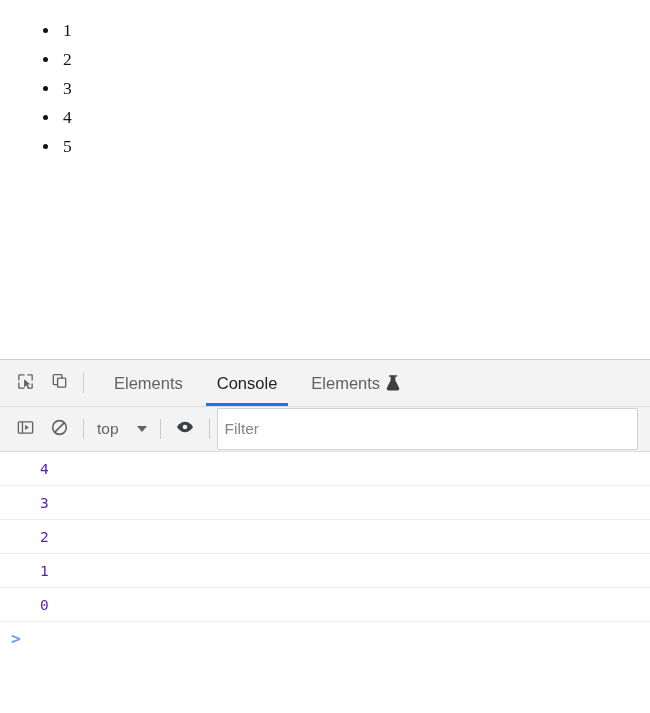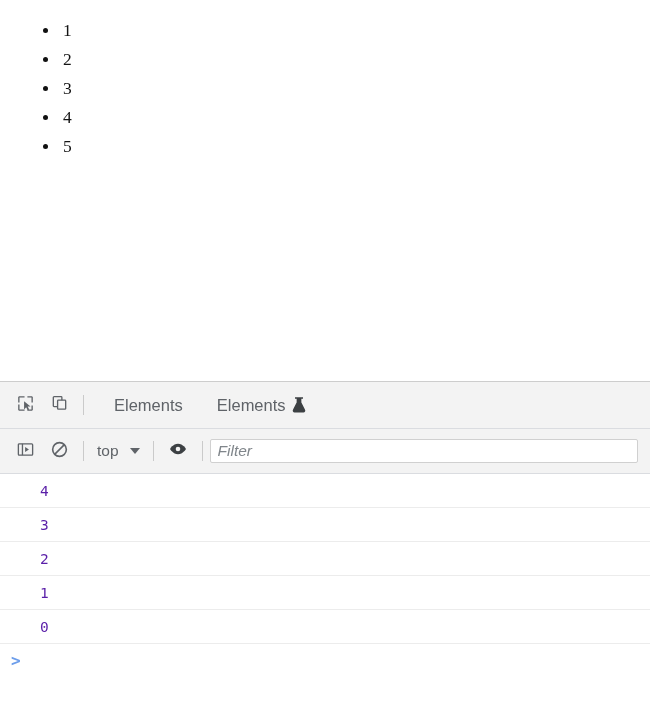--- a/index.html
+++ b/index.html
@@ -47,21 +47,21 @@
     width: 5px;
     height: 5px;
     border-radius: 50%;
     background: #111111;
   }
 
   
   .devtools {
     position: absolute;
     left: 0;
-    top: 381px;
+    top: 359px;
     width: 650px;
     height: 332px;
     background: #ffffff;
     border-top: 1px solid #cdcdcd;
     box-sizing: border-box;
     display: flex;
     flex-direction: column;
   }
 
   
@@ -133,50 +133,49 @@
     min-height: 44px;
     background: #f3f3f3;
     border-bottom: 1px solid #dadce0;
     display: flex;
     align-items: center;
     overflow: hidden;
   }
   .ctx-select {
     display: flex;
     align-items: center;
-    gap: 11px;
+    gap: 18px;
     font-size: 15.5px;
     color: #5f6368;
     padding: 0 6px;
     cursor: pointer;
     white-space: nowrap;
   }
   .caret {
     width: 0;
     height: 0;
     border-left: 5px solid transparent;
     border-right: 5px solid transparent;
     border-top: 6px solid #5f6368;
     display: inline-block;
   }
   .filter-input {
     flex: 1 1 auto;
-    height: 24px;
+    height: 42px;
     margin-right: 12px;
     border: 1px solid #d0d0d0;
     background: #ffffff;
     border-radius: 2px;
     font-size: 15.5px;
     font-family: "Liberation Sans", sans-serif;
     color: #202124;
     padding: 0 7px;
     box-sizing: border-box;
     outline: none;
     min-width: 0;
-    font-style: italic;
   }
   .filter-input::placeholder { color: #80868b; }
 
   
   .console-body {
     flex: 1 1 auto;
     background: #ffffff;
     overflow: hidden;
   }
   .console-row {
@@ -245,20 +244,23 @@
         </svg>
       </span>
     </div>
 
     <div class="vsep"></div>
 
     <div class="tabs">
       <div class="tab">
         <span>Elements</span>
       </div>
+      <div class="tab active">
+        <span>Console</span>
+      </div>
       <div class="tab">
         <span>Elements</span>
         <span class="flask">
           <svg width="14" height="16" viewBox="0 0 14 16">
             <path d="M3 1 h8 M5.4 1 v4.6 L1.6 13.2 a1 1 0 0 0 0.9 1.5 h9 a1 1 0 0 0 0.9 -1.5 L8.6 5.6 V1" stroke="#3c4043" stroke-width="1.5" fill="#3c4043"></path>
           </svg>
         </span>
       </div>
     </div>
   </div>

